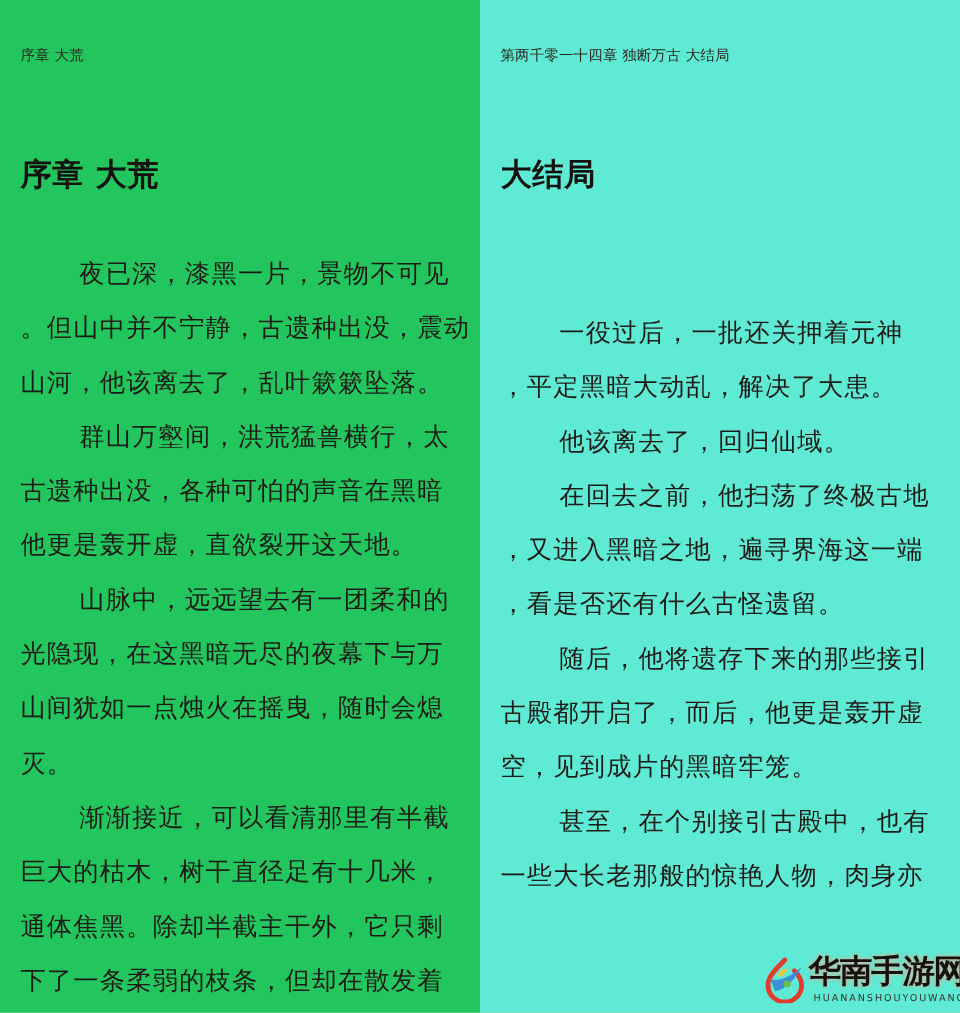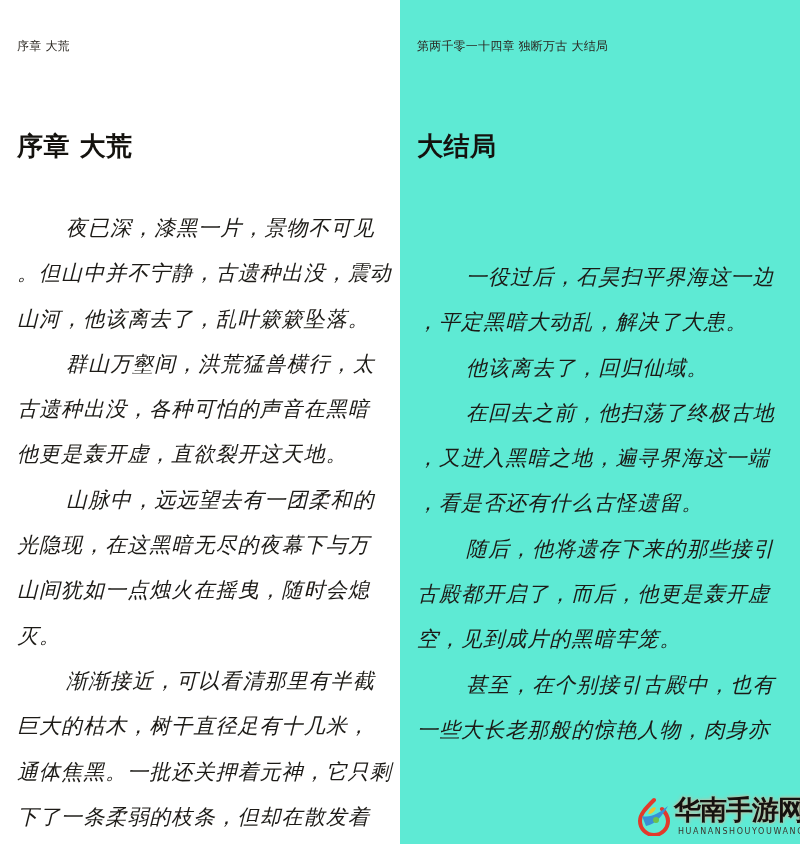--- a/index.html
+++ b/index.html
@@ -17,21 +17,21 @@
   }
   .spread {
     position: absolute;
     inset: 0;
     display: flex;
   }
   .page {
     position: relative;
     width: 400px;
     height: 844px;
-    background: #ffffff;
+    background: #22c55e;
   }
   .page.right {
     background: #5eead4;
   }
   .running-head {
     position: absolute;
     top: 38px;
     left: 17px;
     font-size: 12px;
     line-height: 16px;
@@ -59,21 +59,20 @@
   .page.left .body-text { top: 214px; }
   .page.right .body-text { top: 263px; }
   .body-text .line {
     display: block;
     height: 45.3px;
     line-height: 28px;
     font-size: 21px;
     white-space: nowrap;
     letter-spacing: 1.05px;
     color: #1c1a16;
-    font-style: italic;
   }
   .body-text .line.indent { padding-left: 49px; }
 
   
   .watermark {
     position: absolute;
     right: 2px;
     bottom: 2px;
     width: 168px;
     height: 50px;
@@ -131,34 +130,34 @@
       </div>
       <div>
         <span class="line indent">山脉中，远远望去有一团柔和的</span>
         <span class="line">光隐现，在这黑暗无尽的夜幕下与万</span>
         <span class="line">山间犹如一点烛火在摇曳，随时会熄</span>
         <span class="line">灭。</span>
       </div>
       <div>
         <span class="line indent">渐渐接近，可以看清那里有半截</span>
         <span class="line">巨大的枯木，树干直径足有十几米，</span>
-        <span class="line">通体焦黑。一批还关押着元神，它只剩</span>
+        <span class="line">通体焦黑。除却半截主干外，它只剩</span>
         <span class="line">下了一条柔弱的枝条，但却在散发着</span>
       </div>
     </div>
   </section>
 
   <section class="page right">
     <div class="running-head">第两千零一十四章 独断万古 大结局</div>
     <h1 class="chapter-title">
       <span class="line">大结局</span>
     </h1>
     <div class="body-text">
       <div>
-        <span class="line indent">一役过后，石昊扫平界海这一边</span>
+        <span class="line indent">一役过后，一批还关押着元神</span>
         <span class="line">，平定黑暗大动乱，解决了大患。</span>
       </div>
       <div>
         <span class="line indent">他该离去了，回归仙域。</span>
       </div>
       <div>
         <span class="line indent">在回去之前，他扫荡了终极古地</span>
         <span class="line">，又进入黑暗之地，遍寻界海这一端</span>
         <span class="line">，看是否还有什么古怪遗留。</span>
       </div>

